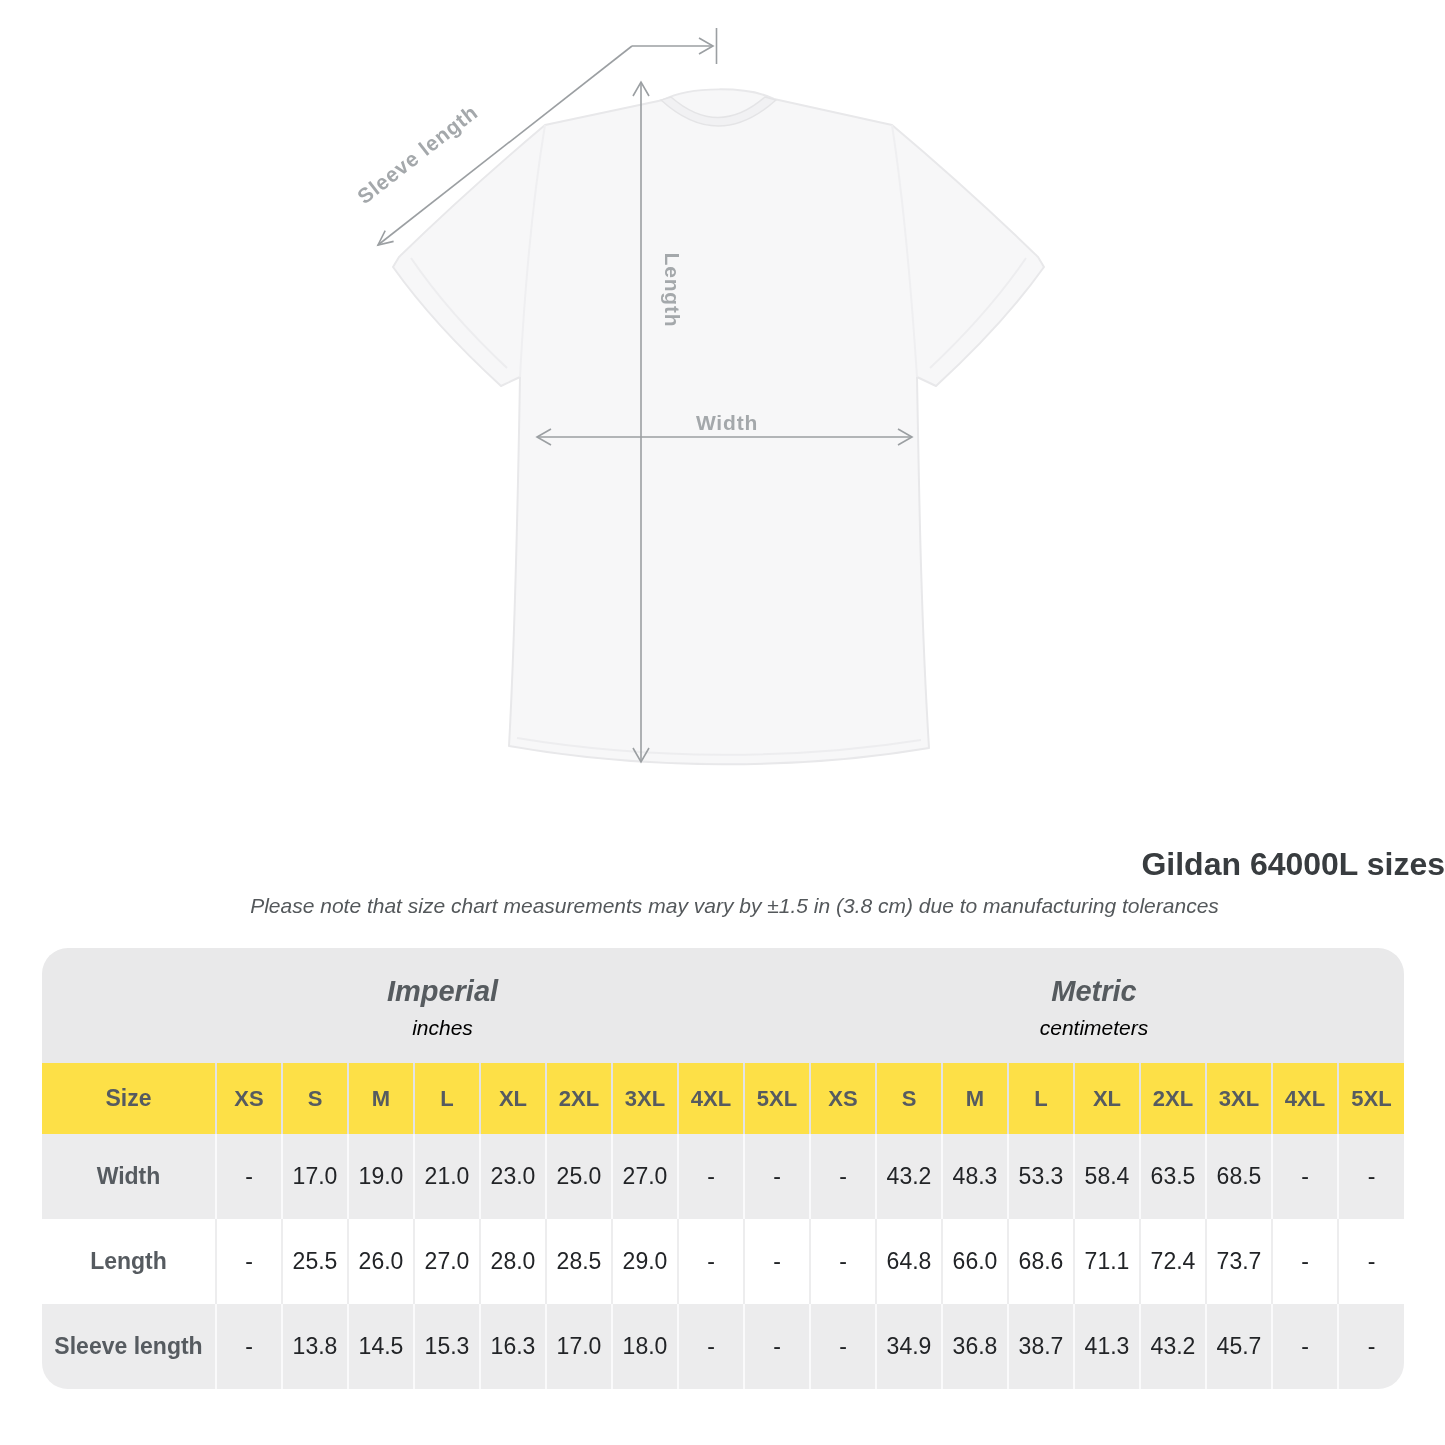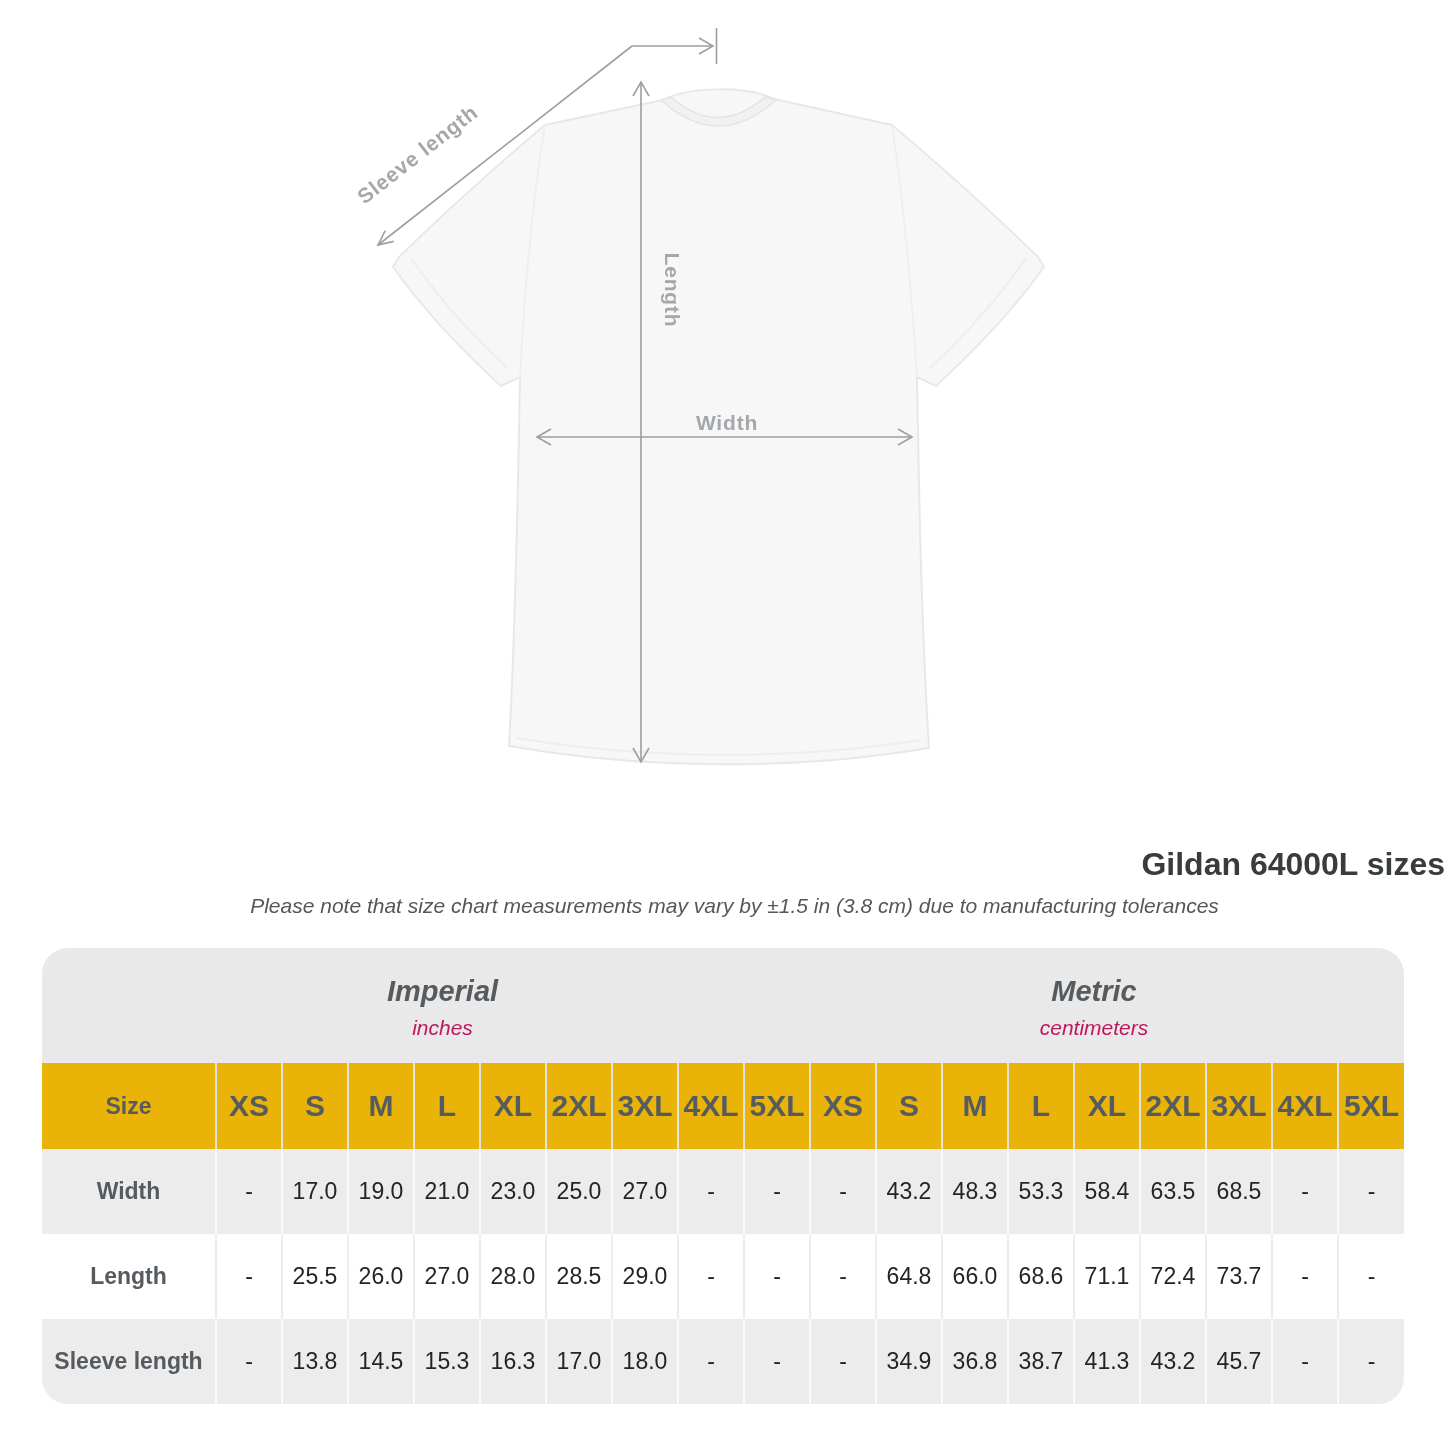--- a/index.html
+++ b/index.html
@@ -39,28 +39,28 @@
   .size-table th,.size-table td{
     padding:0;text-align:center;vertical-align:middle;
     font-family:"Liberation Sans", sans-serif;
   }
   tr.group-row th{height:115px;background:#e9e9ea;vertical-align:middle;}
   .gname{
     font-size:29px;font-weight:bold;font-style:italic;color:#565b5f;
     line-height:32px;padding-top:4px;
   }
   .gunit{
-    font-size:21px;font-style:italic;font-weight:normal;color:#be185d;
+    font-size:21px;font-style:italic;font-weight:normal;color:#000000;
     line-height:24px;margin-top:9px;
   }
   th.group-imperial .ginner{padding-left:33px;}
   th.group-metric  .ginner{padding-right:26px;}
-  tr.size-row th{height:86px;background:#eab308;}
+  tr.size-row th{height:71px;background:#fde047;}
   tr.size-row th.sz{
-    font-size:30px;font-weight:bold;color:#565b60;
+    font-size:22px;font-weight:bold;color:#565b60;
     border-left:2px solid #e3e3e4;
     text-align:center;
   }
   th.rlabel{
     font-size:23px;font-weight:bold;color:#565b60;background:transparent;
   }
   tr.data-row{background:#ffffff;}
   tr.data-row th,tr.data-row td{height:85px;}
   tr.data-row td{
     font-size:23px;font-weight:normal;color:#222427;

